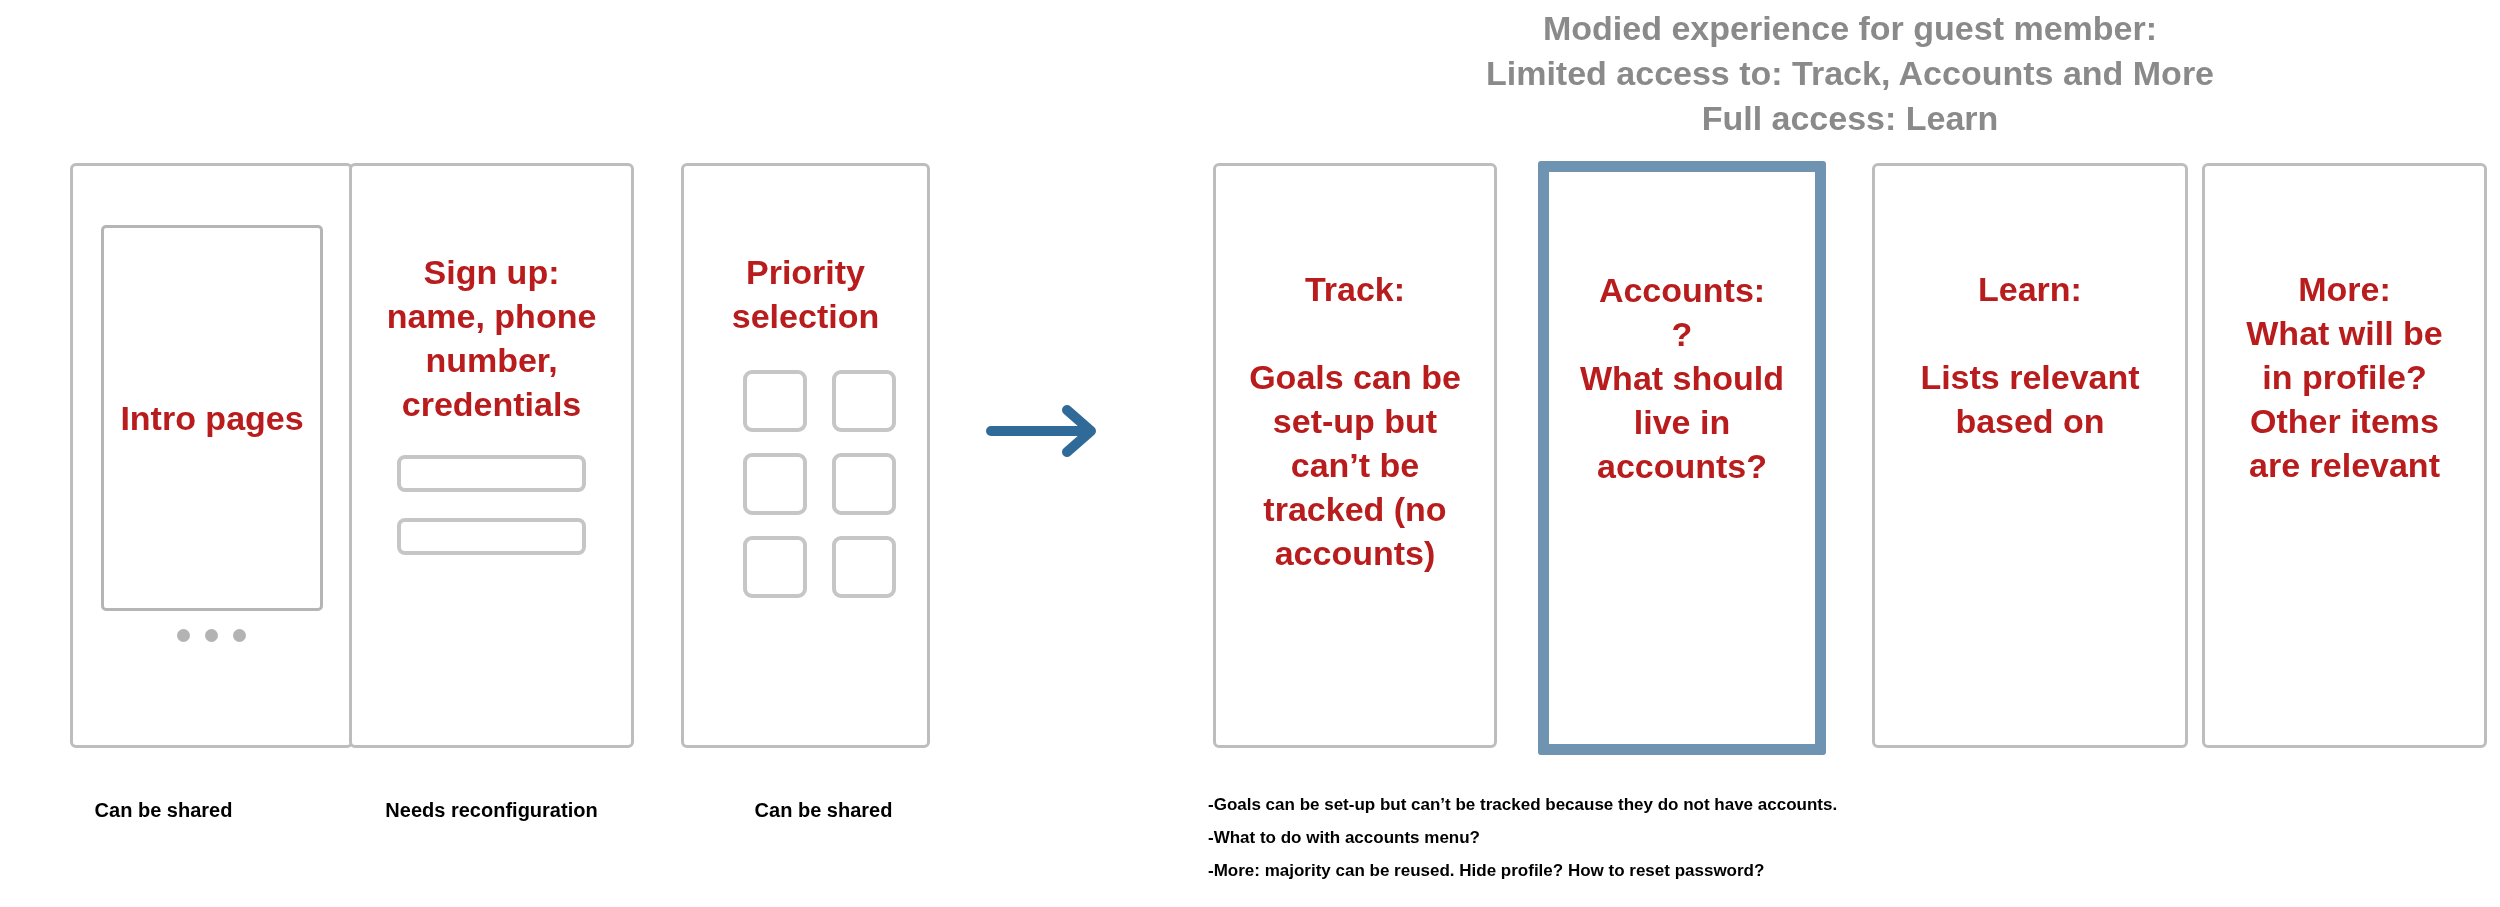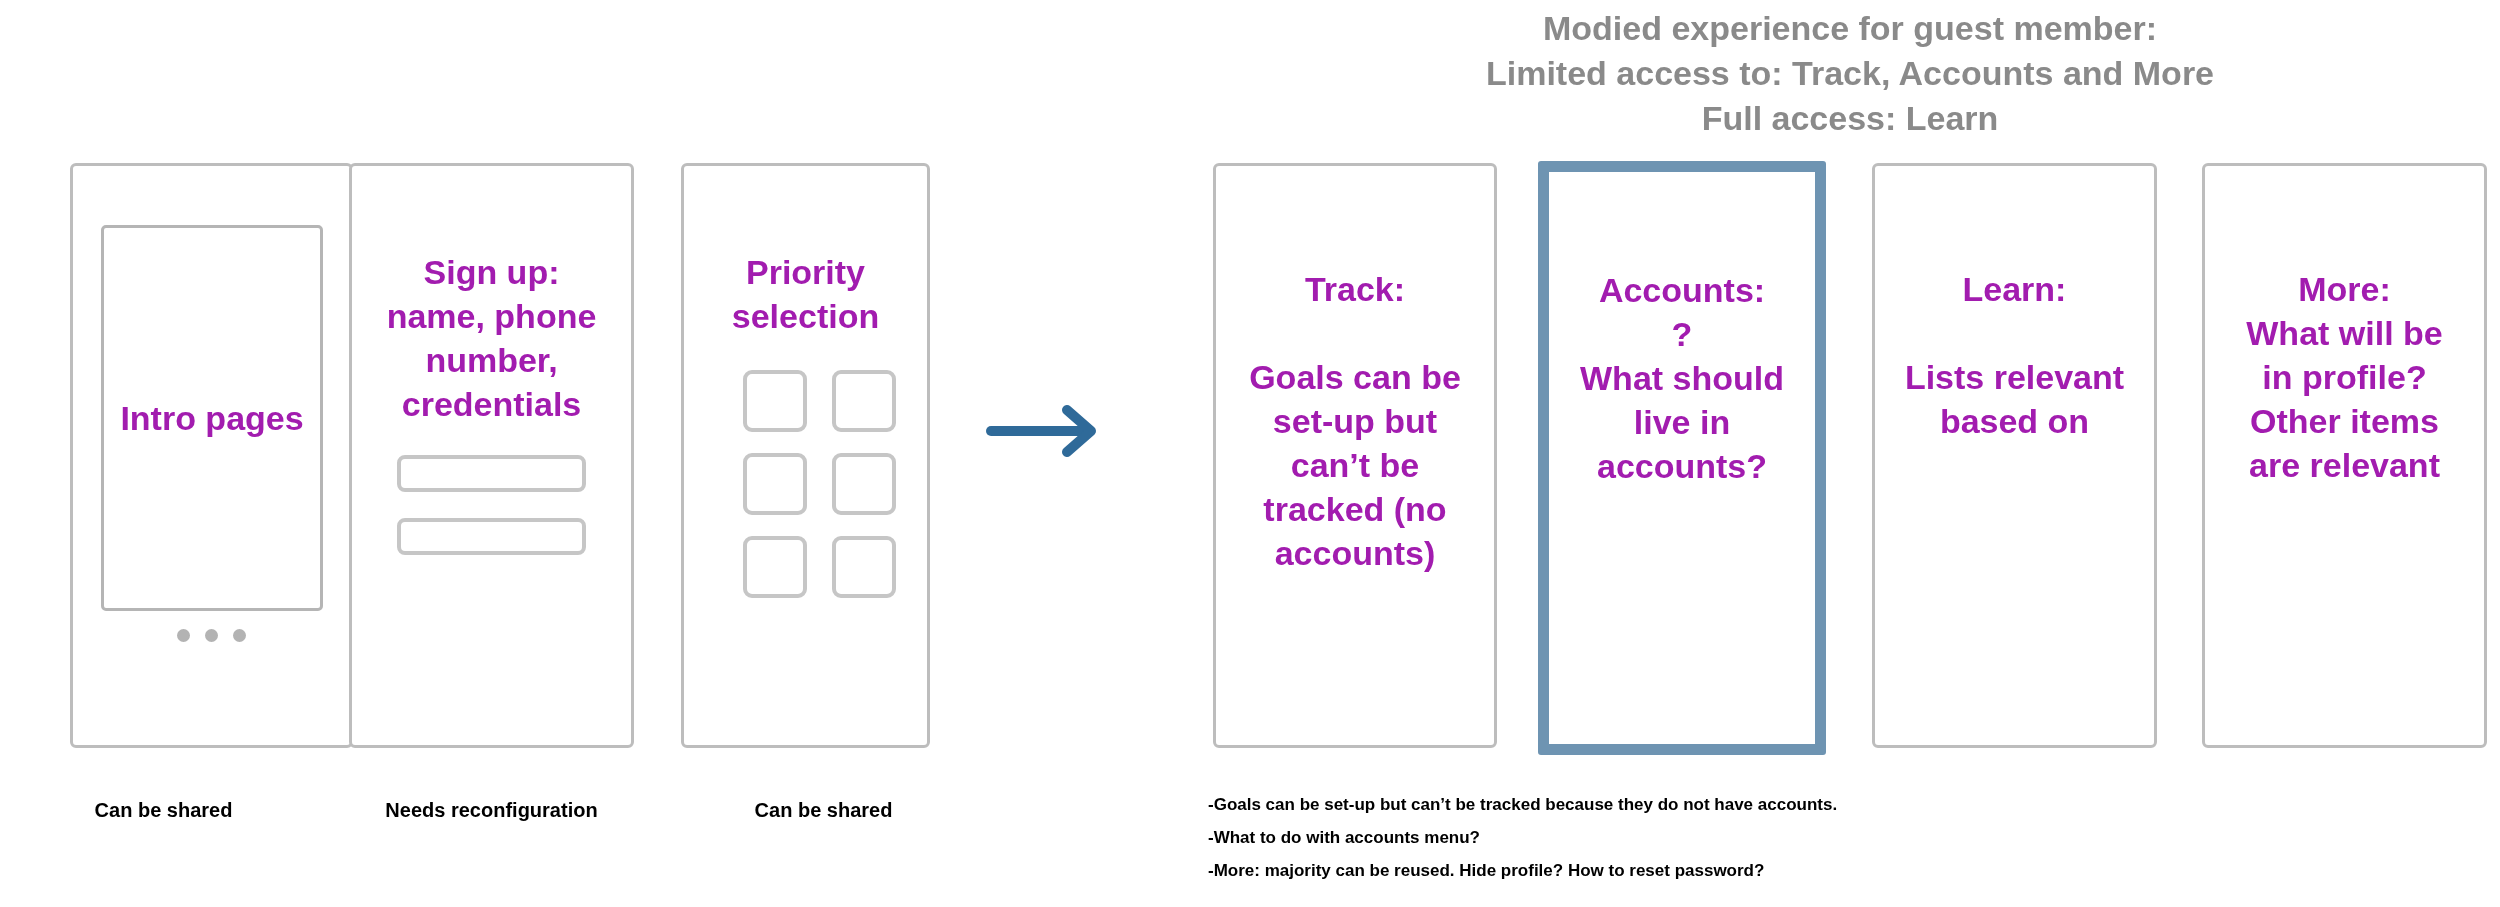--- a/index.html
+++ b/index.html
@@ -20,21 +20,21 @@
     background: #ffffff; border: 3px solid #bdbdbd; border-radius: 6px;
     box-sizing: border-box;
   }
   .screen.highlight {
     top: 161px; height: 594px;
     border: 11px solid #6E94B2; border-radius: 3px;
   }
 
   .blue-text {
     position: absolute; left: 0; right: 0;
-    text-align: center; color: #a21caf; font-weight: bold;
+    text-align: center; color: #b91c1c; font-weight: bold;
     font-size: 34px; line-height: 44px;
   }
   .tline { min-height: 44px; }
 
   
   .intro-frame {
     position: absolute; left: 28px; top: 59px; width: 222px; height: 386px;
     border: 3px solid #b5b5b5; border-radius: 5px; box-sizing: border-box;
     display: flex; align-items: center; justify-content: center;
   }
@@ -148,21 +148,21 @@
   <div class="screen highlight" style="left:1538px; width:288px;">
     <div class="blue-text" style="top:96px;">
       <div class="tline">Accounts:</div>
       <div class="tline">?</div>
       <div class="tline">What should</div>
       <div class="tline">live in</div>
       <div class="tline">accounts?</div>
     </div>
   </div>
 
-  <div class="screen" style="left:1872px; width:285px;">
+  <div class="screen" style="left:1872px; width:316px;">
     <div class="blue-text" style="top:101px;">
       <div class="tline">Learn:</div>
       <div class="tline"></div>
       <div class="tline">Lists relevant</div>
       <div class="tline">based on</div>
     </div>
   </div>
 
   <div class="screen" style="left:2202px; width:285px;">
     <div class="blue-text" style="top:101px;">

